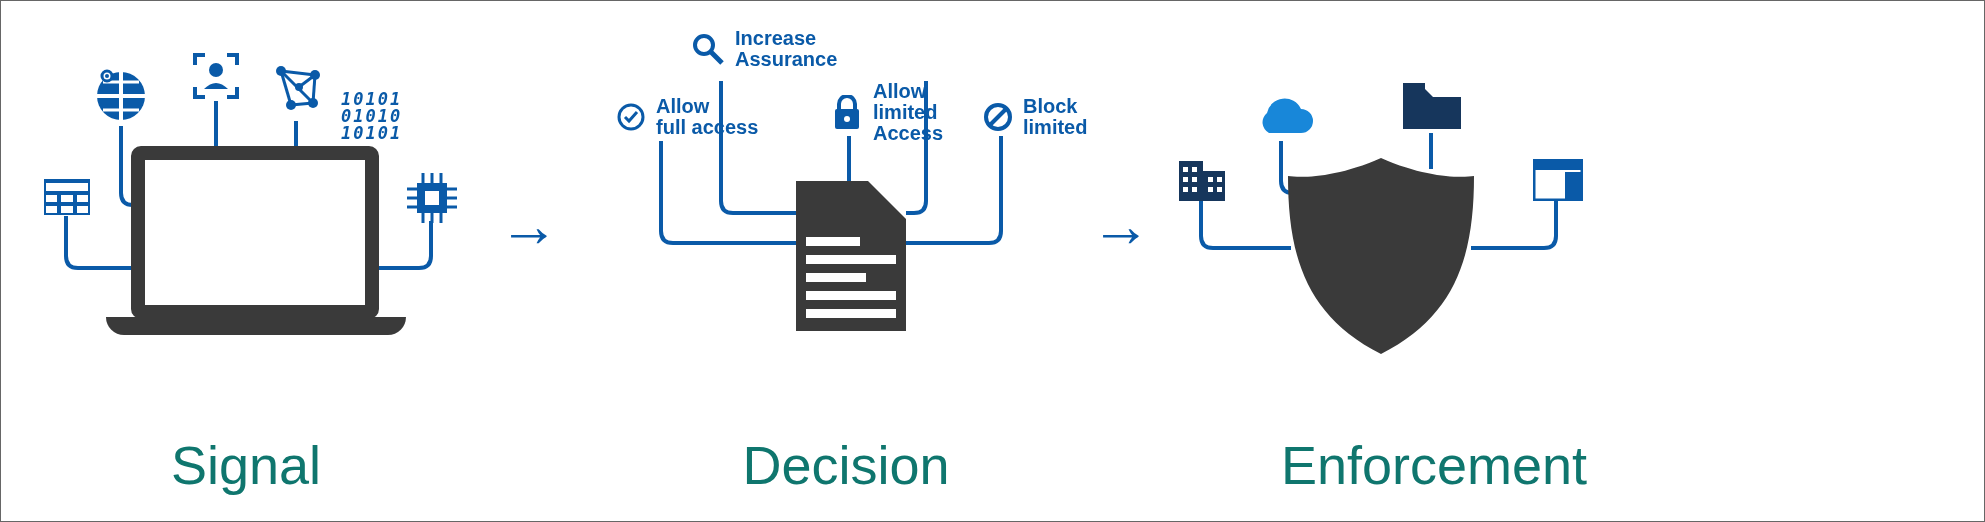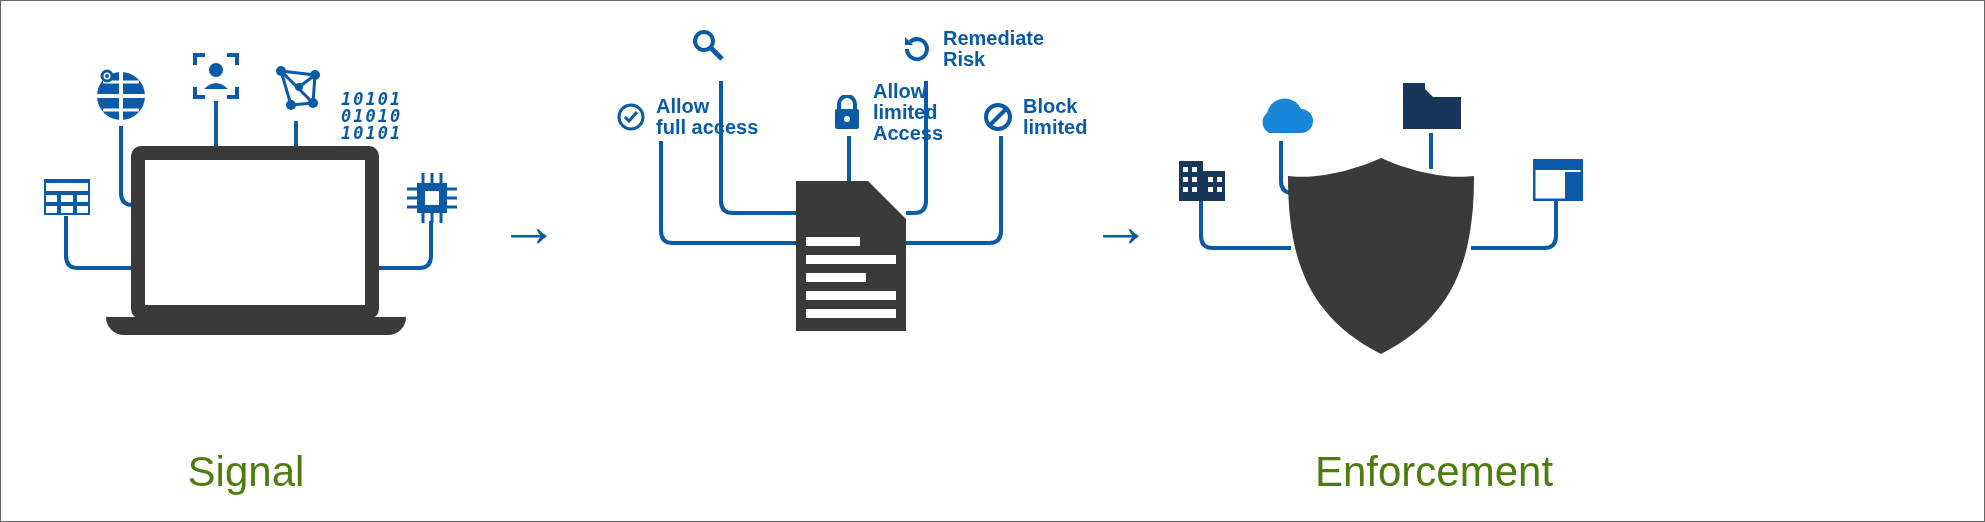--- a/index.html
+++ b/index.html
@@ -13,22 +13,22 @@
   .wrap {
     width: 1985px;
     height: 522px;
     position: relative;
     border: 1px solid #666;
     box-sizing: border-box;
   }
   .stage {
     position: absolute;
     bottom: 25px;
-    font-size: 42px;
-    color: #4d7c0f;
+    font-size: 54px;
+    color: #0f766e;
     text-align: center;
   }
   .arrow {
     position: absolute;
     top: 190px;
     font-size: 60px;
     color: #0a5aa8;
     font-weight: 300;
   }
 
@@ -75,20 +75,21 @@
   .enf-icon {
     position:absolute; color:#0a5aa8; font-size:34px;
   }
 </style>
 </head>
 <body>
 
 <div class="wrap">
 
   <div class="stage" style="left:160px; width:170px;">Signal</div>
+  <div class="stage" style="left:740px; width:210px;">Decision</div>
   <div class="stage" style="left:1278px; width:310px;">Enforcement</div>
 
   <div class="arrow" style="left:498px;">→</div>
   <div class="arrow" style="left:1090px;">→</div>
 
   <div class="signal-area">
     <svg class="signal-svg" width="440" height="320">
 
       <path class="connector" d="M 45 195 L 45 235 Q 45 247 57 247 L 115 247"></path>
 
@@ -191,41 +192,35 @@
         </svg>
       <span class="lab" style="white-space:pre;">Allow
 full access</span>
     </div>
 
     <div class="dec-item" style="left:100px; top:22px;">
       <svg width="34" height="34" viewBox="0 0 34 34">
           <circle cx="13" cy="13" r="9" fill="none" stroke="#0a5aa8" stroke-width="4"></circle>
           <line x1="20" y1="20" x2="31" y2="31" stroke="#0a5aa8" stroke-width="5"></line>
         </svg>
+      <span class="lab" style="white-space:pre;">Increase
+Assurance</span>
     </div>
 
     <div class="dec-item" style="left:240px; top:75px;">
       <svg width="32" height="36" viewBox="0 0 32 36">
           <path d="M8 14 V9 a8 8 0 0 1 16 0 V14" fill="none" stroke="#0a5aa8" stroke-width="4"></path>
           <rect x="4" y="14" width="24" height="20" rx="2" fill="#0a5aa8"></rect>
           <circle cx="16" cy="24" r="3" fill="#fff"></circle>
         </svg>
       <span class="lab" style="white-space:pre;">Allow
 limited
 Access</span>
     </div>
 
-    <div class="dec-item" style="left:310px; top:22px;">
-      <svg width="32" height="32" viewBox="0 0 32 32">
-          <path d="M6 16 a10 10 0 1 0 3 -7" fill="none" stroke="#0a5aa8" stroke-width="4"></path>
-          <path d="M4 4 L4 12 L12 12 Z" fill="#0a5aa8"></path>
-        </svg>
-      <span class="lab" style="white-space:pre;">Remediate
-Risk</span>
-    </div>
 
     <div class="dec-item" style="left:392px; top:90px;">
       <svg width="30" height="30" viewBox="0 0 30 30">
           <circle cx="15" cy="15" r="12" fill="none" stroke="#0a5aa8" stroke-width="4"></circle>
           <line x1="7" y1="23" x2="23" y2="7" stroke="#0a5aa8" stroke-width="4"></line>
         </svg>
       <span class="lab" style="white-space:pre;">Block
 limited</span>
     </div>
 

